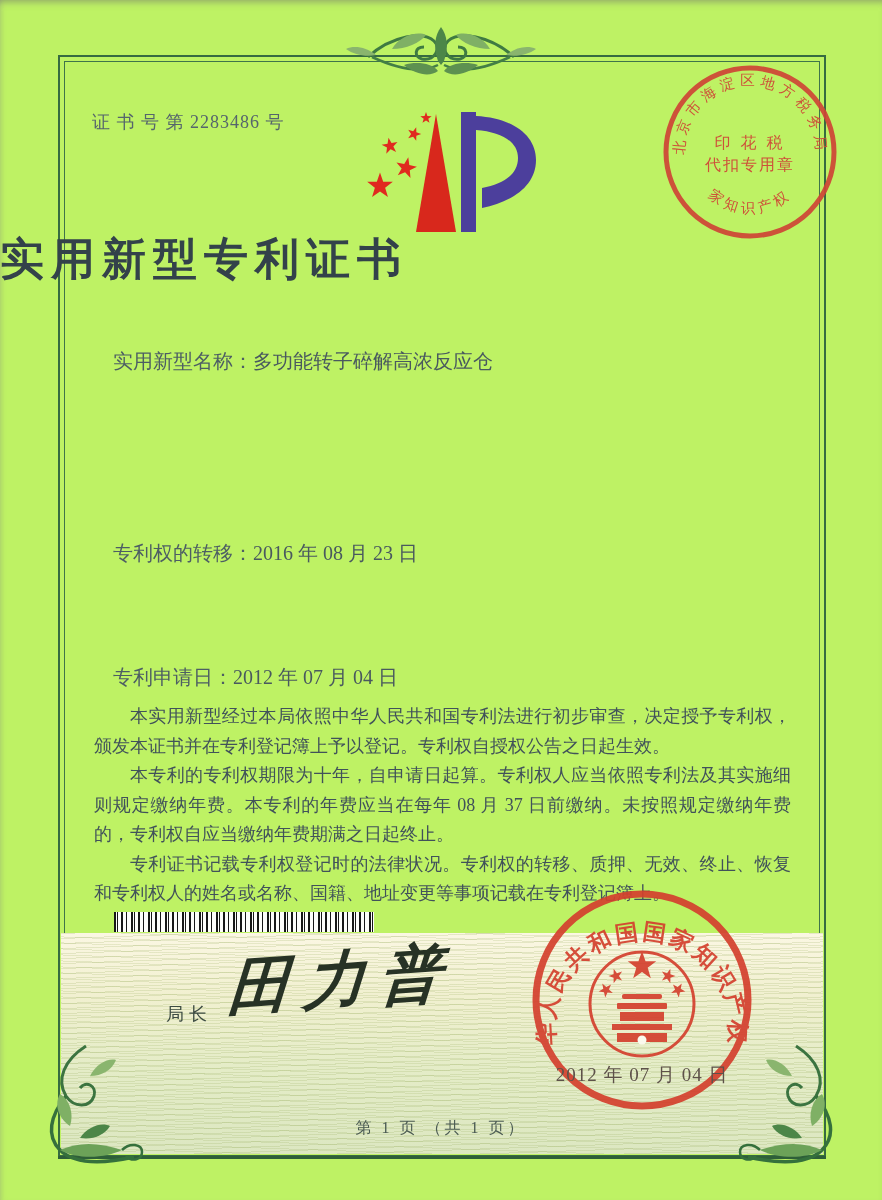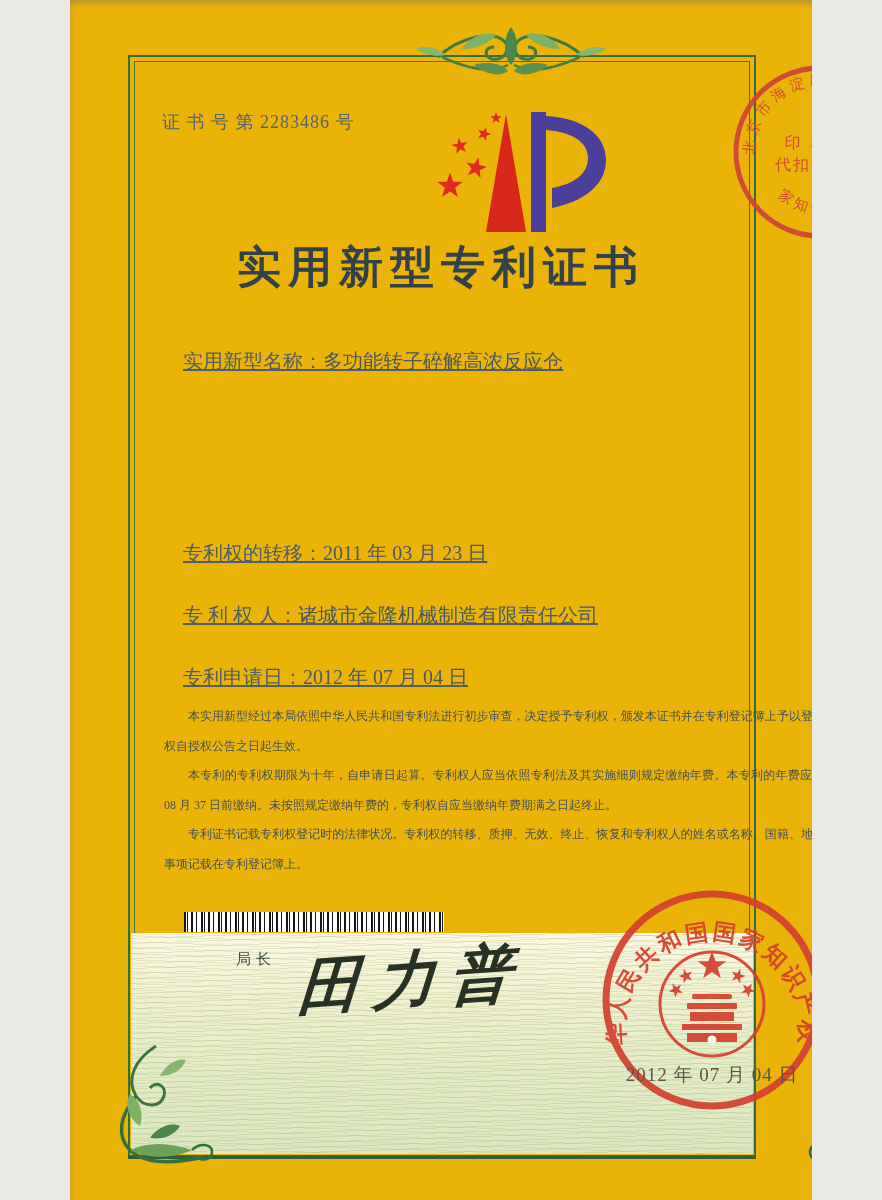--- a/index.html
+++ b/index.html
@@ -1,44 +1,44 @@
 <!DOCTYPE html>
 <html><head>
 <meta charset="utf-8">
 <style>
   html,body{margin:0;padding:0;background:#e9e9e6;}
   .page{
-    position:relative;width:742px;height:1200px;margin:0 auto;overflow:hidden;
-    background:#eab308;
+    position:relative;width:882px;height:1200px;margin:0 auto;overflow:hidden;
+    background:#bef264;
     box-shadow:inset 0 7px 7px -5px rgba(110,110,108,.55), inset 5px 0 6px -5px rgba(140,140,138,.45);
     font-family:"Liberation Serif","DejaVu Serif",serif;
   }
   .abs{position:absolute;}
   
   .border-outer{position:absolute;left:58px;top:55px;right:56px;bottom:43px;border:2px solid #376b41;}
   .border-inner{position:absolute;left:64px;top:61px;right:62px;bottom:49px;border:1px solid #3f744a;}
   .border-bottom-thick{position:absolute;left:58px;right:56px;bottom:41px;height:3px;background:#2e5f38;}
   
   .band{
     position:absolute;left:61px;right:59px;top:933px;bottom:46px;
     background:
       repeating-linear-gradient(178deg, rgba(150,172,92,.22) 0 1px, rgba(0,0,0,0) 1px 5px),
       repeating-linear-gradient(182deg, rgba(150,172,92,.20) 0 1px, rgba(0,0,0,0) 1px 6px),
       linear-gradient(180deg,#fbf7e3 0%,#f1f0d0 28%,#e4ecc7 62%,#dce7c1 100%);
   }
   .cert-no{left:92px;top:110px;font-size:18px;letter-spacing:1px;color:#55656c;}
-  .title{left:0;right:0;top:230px;text-align:center;font-size:44px;font-weight:600;letter-spacing:7px;color:#33424a;margin-top:8px;}
-  .field{left:113px;font-size:20px;color:#4d5e64;white-space:nowrap;text-decoration:underline;}
+  .title{left:0;right:0;top:230px;text-align:left;font-size:44px;font-weight:600;letter-spacing:7px;color:#33424a;}
+  .field{left:113px;font-size:20px;color:#4d5e64;white-space:nowrap;}
   .field .val{color:#49595f;}
-  .paras{left:94px;width:697px;top:702px;font-size:12px;line-height:29.5px;color:#41525a;text-align:justify;text-justify:inter-ideograph;}
+  .paras{left:94px;width:697px;top:702px;font-size:18px;line-height:29.5px;color:#41525a;text-align:justify;text-justify:inter-ideograph;}
   .paras p{margin:0;text-indent:2em;}
   .barcode{left:114px;top:912px;width:260px;height:20px;
     background:repeating-linear-gradient(90deg,#171717 0 2px,#fdfdfb 2px 3px,#171717 3px 4px,#fdfdfb 4px 7px,#171717 7px 9px,#fdfdfb 9px 12px,#171717 12px 13px,#fdfdfb 13px 17px);
   }
-  .sig-role{left:166px;top:950px;font-size:15px;letter-spacing:5px;color:#3c4b42;}
+  .sig-role{left:166px;top:1002px;font-size:18px;letter-spacing:5px;color:#3c4b42;}
   .sig-name{left:228px;top:946px;font-size:62px;font-weight:700;font-style:italic;letter-spacing:14px;color:#273225;
     transform:rotate(-4deg) skewX(-8deg);transform-origin:left center;}
   .issue-date{left:524px;top:1062px;width:236px;text-align:center;font-size:19px;letter-spacing:1px;color:#5d5149;}
   .footer{left:0;right:0;top:1118px;text-align:center;font-size:16px;letter-spacing:3px;color:#4b5b53;}
   svg text{font-family:"Liberation Serif","DejaVu Serif",serif;}
 </style>
 </head>
 <body>
 
 <div class="page">
@@ -97,24 +97,21 @@
       <use href="#star5" transform="translate(64,10) scale(0.6)"></use>
     </g>
   </svg>
 
   <div class="abs title">实用新型专利证书</div>
 
   <div class="abs field" style="top:348px">
     <span>实用新型名称：</span><span class="val">多功能转子碎解高浓反应仓</span>
   </div>
   <div class="abs field" style="top:540px">
-    <span>专利权的转移：</span><span class="val">2011 年 03 月 23 日</span>
-  </div>
-  <div class="abs field" style="top:602px">
-    <span>专 利 权 人：</span><span class="val">诸城市金隆机械制造有限责任公司</span>
+    <span>专利权的转移：</span><span class="val">2016 年 08 月 23 日</span>
   </div>
   <div class="abs field" style="top:664px">
     <span>专利申请日：</span><span class="val">2012 年 07 月 04 日</span>
   </div>
 
   <div class="abs paras">
     <p>本实用新型经过本局依照中华人民共和国专利法进行初步审查，决定授予专利权，颁发本证书并在专利登记簿上予以登记。专利权自授权公告之日起生效。</p>
     <p>本专利的专利权期限为十年，自申请日起算。专利权人应当依照专利法及其实施细则规定缴纳年费。本专利的年费应当在每年 08 月 37 日前缴纳。未按照规定缴纳年费的，专利权自应当缴纳年费期满之日起终止。</p>
     <p>专利证书记载专利权登记时的法律状况。专利权的转移、质押、无效、终止、恢复和专利权人的姓名或名称、国籍、地址变更等事项记载在专利登记簿上。</p>
   </div>
@@ -159,14 +156,15 @@
       <rect x="93" y="121" width="50" height="6" rx="1"></rect>
       <rect x="96" y="130" width="44" height="9"></rect>
       <rect x="88" y="142" width="60" height="6"></rect>
       <rect x="93" y="151" width="50" height="9"></rect>
       <circle cx="118" cy="158" r="4.5" fill="#fdfbf2"></circle>
     </g>
   </svg>
 
   <div class="abs issue-date">2012 年 07 月 04 日</div>
 
+  <div class="abs footer">第 1 页 （共 1 页）</div>
 
 </div>
 
 </body></html>

